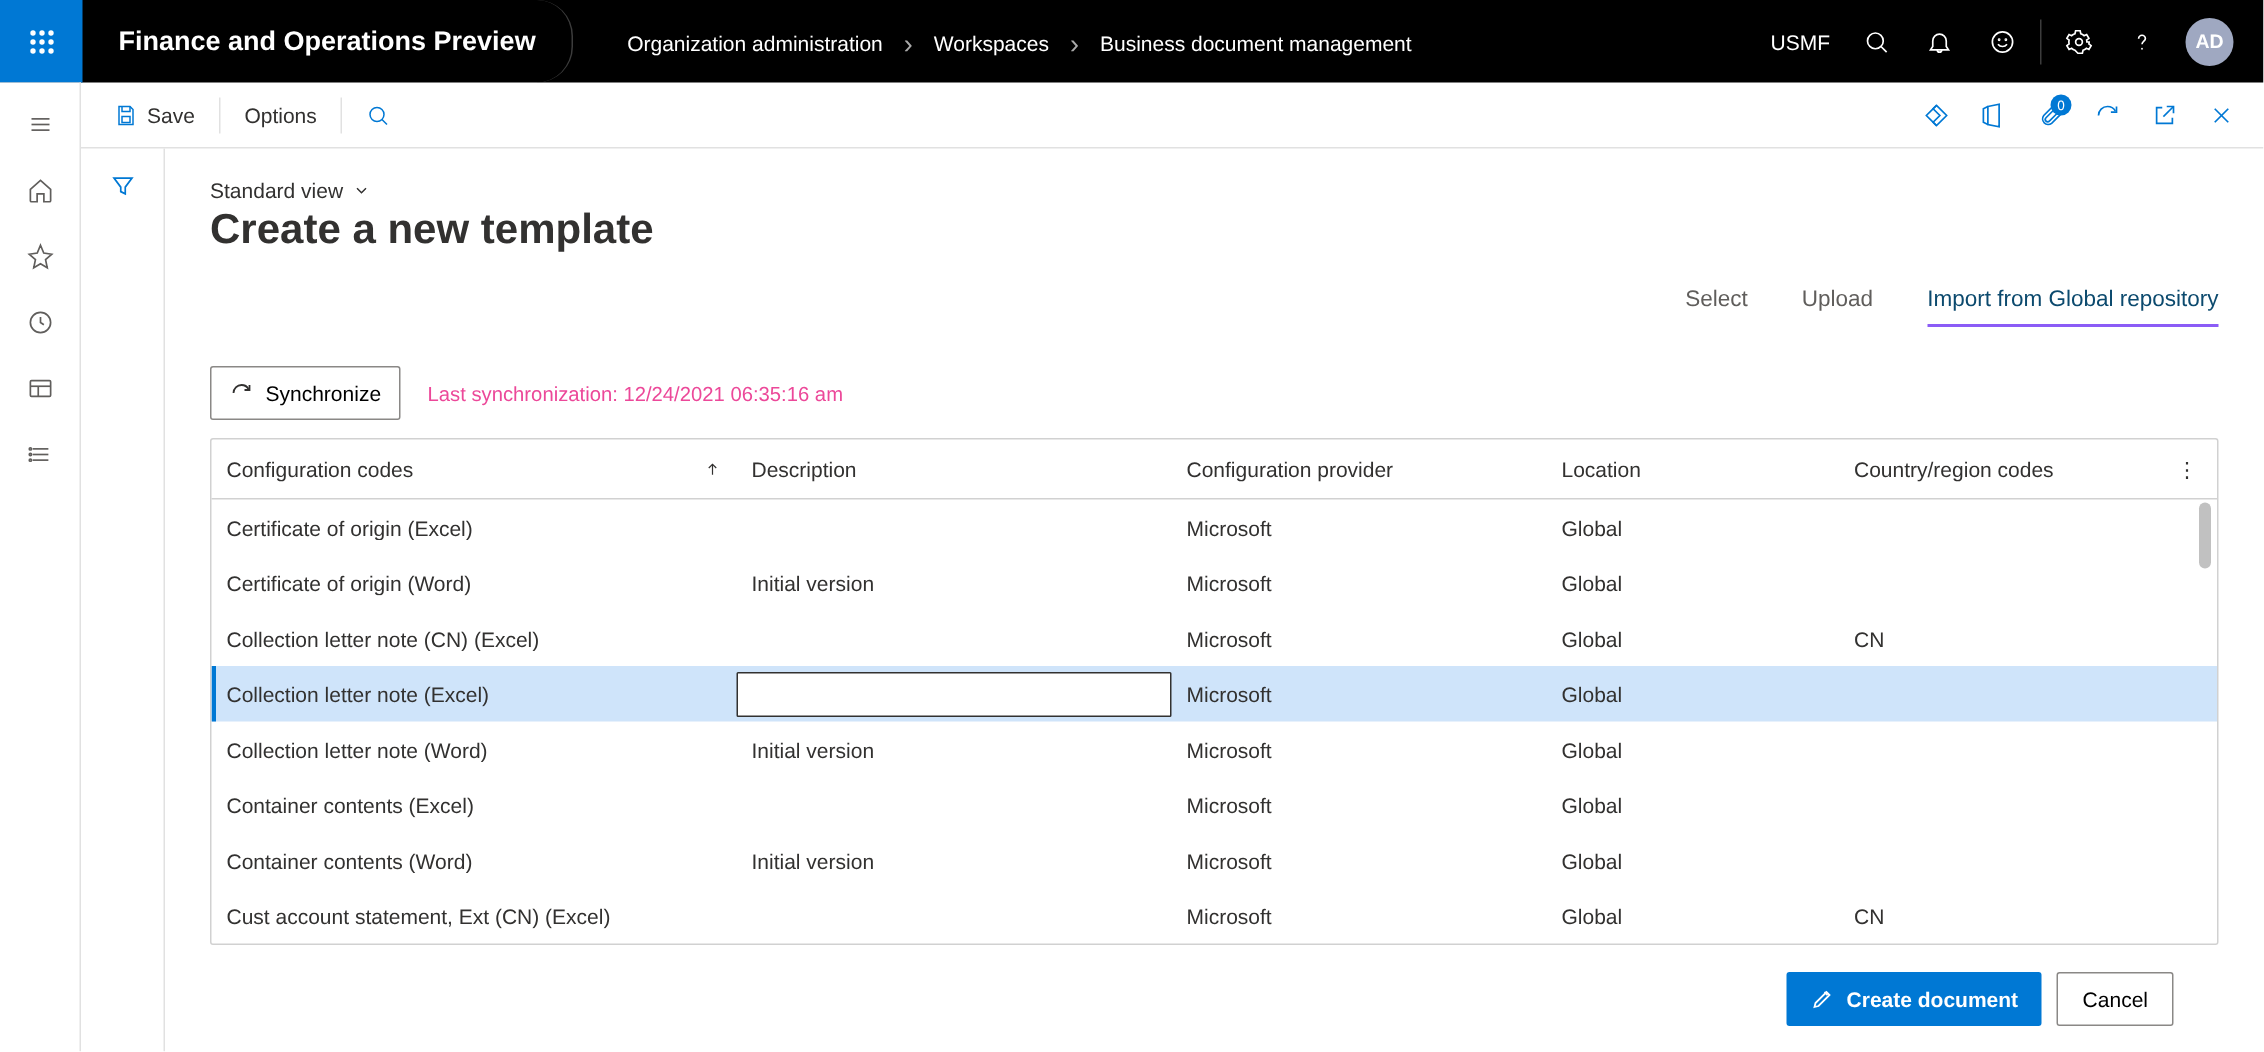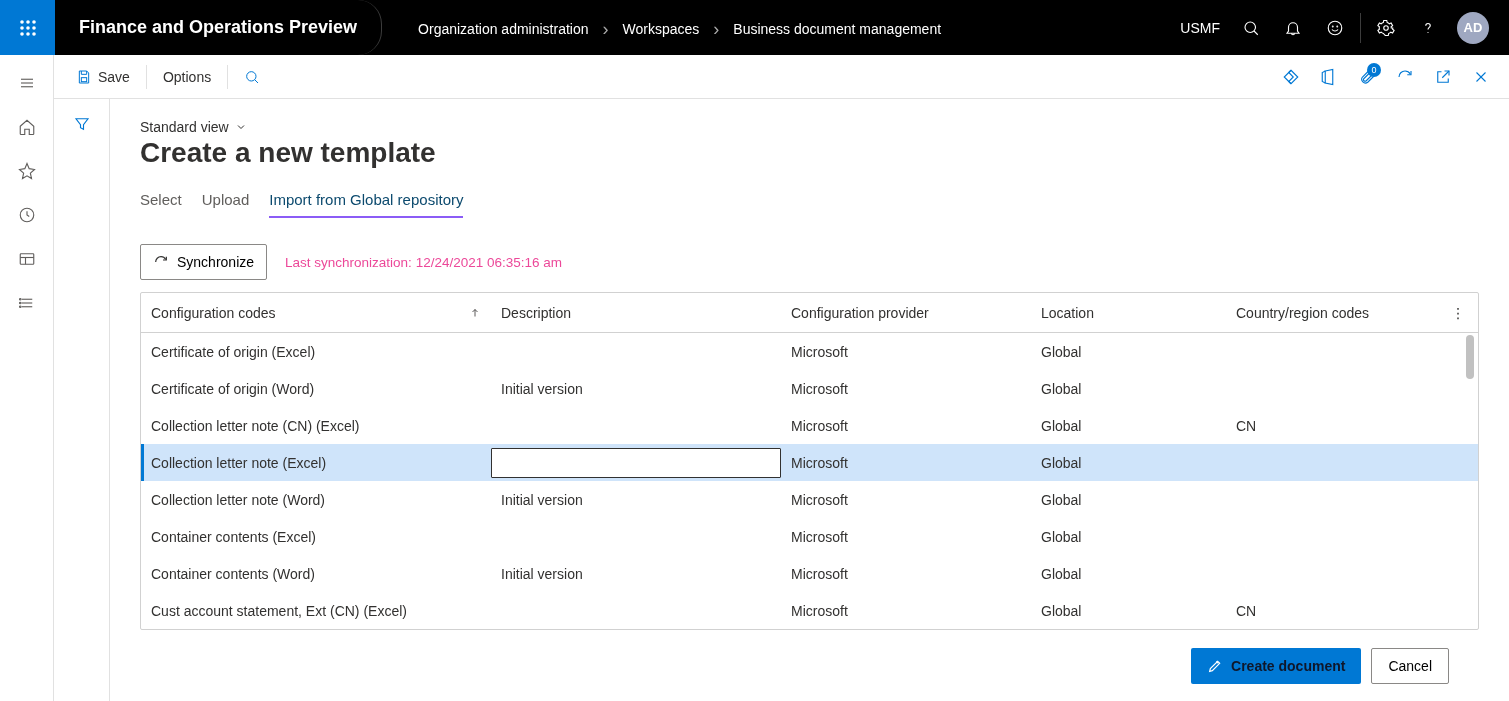--- a/index.html
+++ b/index.html
@@ -77,21 +77,21 @@
   
   .content-wrap { flex:1; display:flex; min-height:0; }
   .filter-rail { width:56px; border-right:1px solid #e1e1e1; display:flex; justify-content:center; padding-top:16px; flex-shrink:0;}
   .filter-rail svg { width:18px; height:18px; stroke:#0078d4; fill:none; stroke-width:1.5;}
 
   .content { flex:1; padding:20px 30px 0 30px; display:flex; flex-direction:column; min-height:0; overflow:hidden;}
   .view-drop { display:flex; align-items:center; gap:6px; font-size:14px; color:#323130;}
   .view-drop svg{width:12px;height:12px;stroke:#323130;fill:none;stroke-width:2;}
   h1 { font-size:28px; font-weight:600; margin-top:2px; margin-bottom:22px; }
 
-  .tabs { display:flex; gap:20px; border-bottom:0; margin-bottom:26px;}
+  .tabs { display:flex; gap:36px; border-bottom:0; margin-bottom:26px;justify-content:flex-end;}
   .tab { font-size:15px; color:#605e5c; padding-bottom:8px; border-bottom:2px solid transparent;}
   .tab.active { color:#0c4a6e; border-bottom:2px solid #8b5cf6;}
 
   .sync-row { display:flex; align-items:center; gap:18px; margin-bottom:12px;}
   .btn-outline { border:1px solid #8a8886; background:#fff; height:36px; padding:0 12px; display:flex; align-items:center; gap:8px; border-radius:2px; font-size:14px;}
   .btn-outline svg{width:16px;height:16px;stroke:#323130;fill:none;stroke-width:1.8;}
   .sync-text { font-size:13.5px; color:#ec4899;}
 
   
   .grid-wrap { border:1px solid #d1d1d1; border-radius:2px; min-height:0; display:flex; flex-direction:column; position:relative; margin-bottom:18px;}
@@ -103,21 +103,21 @@
   .grow { display:grid; grid-template-columns:350px 290px 250px 195px 220px 24px; height:37px; align-items:center; font-size:14px;}
   .grow > div { padding:0 10px; white-space:nowrap; overflow:hidden; text-overflow:ellipsis;}
   .grow.selected { background:#cfe4fa; position:relative;}
   .grow.selected::before { content:''; position:absolute; left:0; top:0; bottom:0; width:3px; background:#0078d4;}
   .grow.selected .desc-cell { border:1px solid #323130; border-radius:1px; background:#fff; height:30px;}
   .scrollbar-track { position:absolute; right:0; top:40px; bottom:0; width:16px; display:flex; flex-direction:column; align-items:center;}
   .scrollbar-thumb { width:8px; height:44px; background:#c1c1c1; border-radius:4px; margin-top:2px;}
 
   
   .footer { display:flex; justify-content:flex-end; gap:10px; padding:0 30px 16px 0;}
-  .btn-primary { background:#0078d4; color:#0f172a; border:none; height:36px; padding:0 16px; display:flex; align-items:center; gap:8px; border-radius:2px; font-size:14px; font-weight:600;}
+  .btn-primary { background:#0078d4; color:#ffffff; border:none; height:36px; padding:0 16px; display:flex; align-items:center; gap:8px; border-radius:2px; font-size:14px; font-weight:600;}
   .btn-primary svg{width:16px;height:16px;stroke:#fff;fill:none;stroke-width:1.8;}
   .btn-secondary { background:#fff; border:1px solid #8a8886; height:36px; padding:0 16px; border-radius:2px; font-size:14px;}
 </style>
 </head>
 <body>
 
 <div class="topbar">
   <div class="waffle">
     <svg class="waffle-grid" viewBox="0 0 18 18">
         <circle cx="3" cy="3" r="1.8"></circle>

